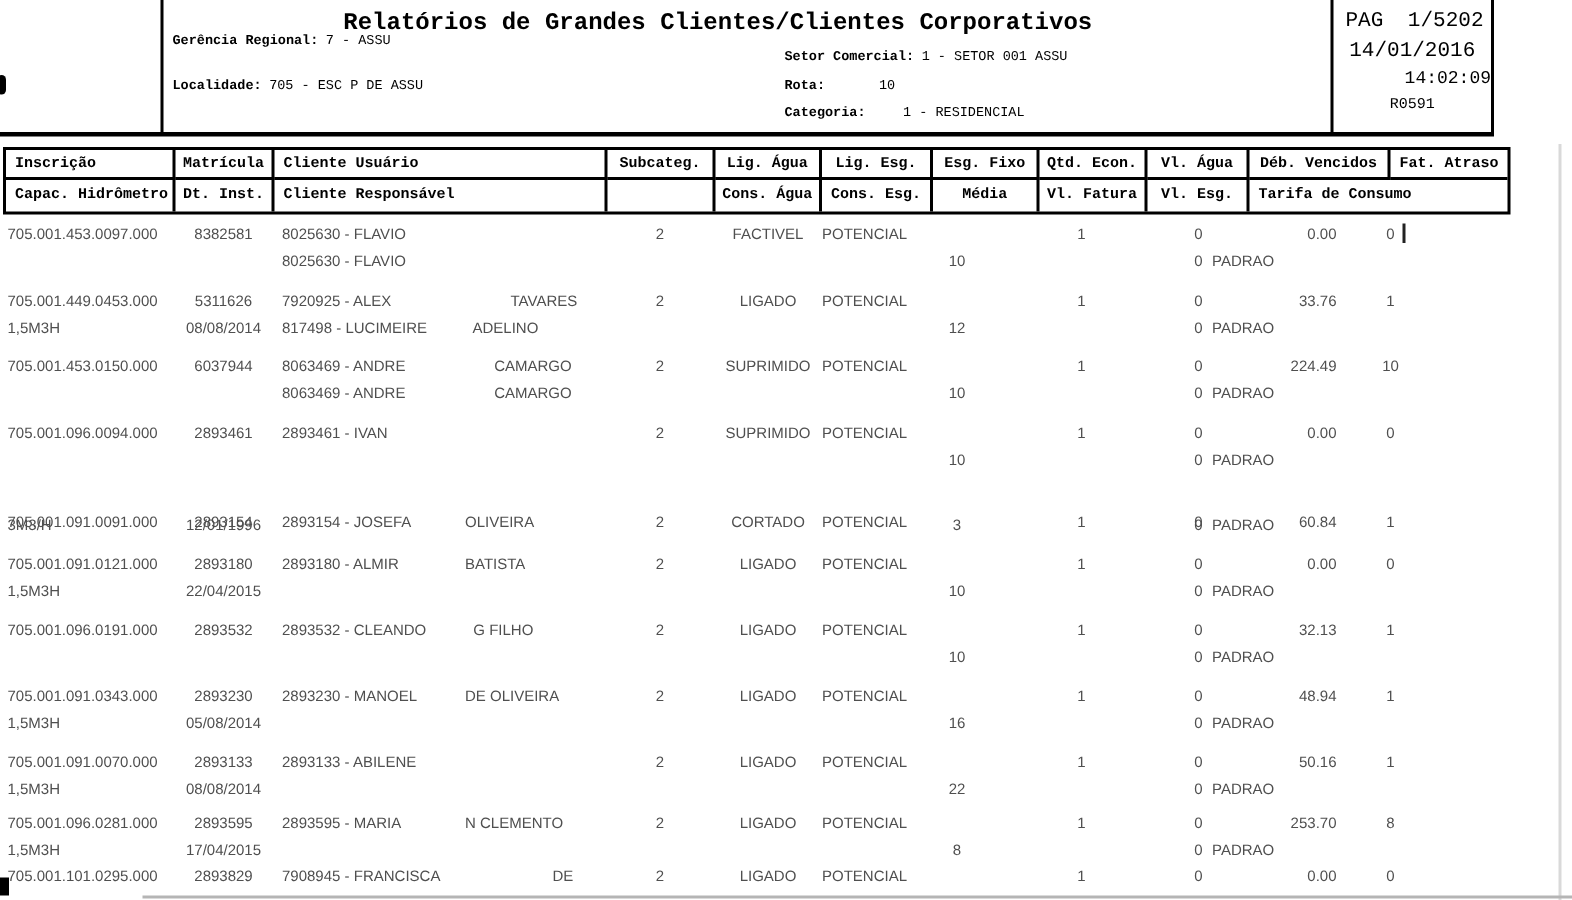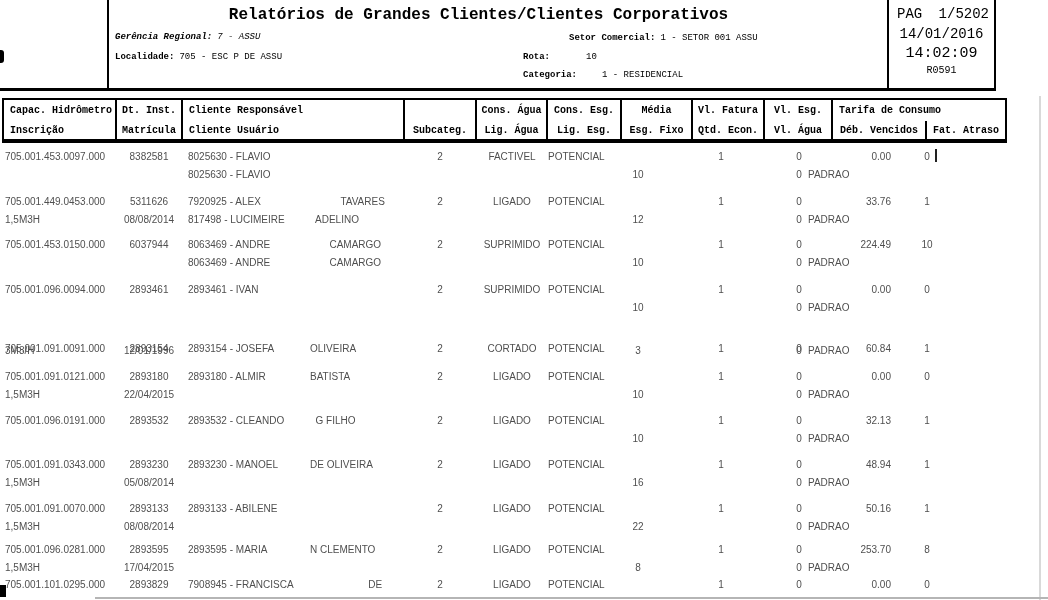--- a/index.html
+++ b/index.html
@@ -5,31 +5,31 @@
   html,body{margin:0;padding:0;background:#fff;}
   body{width:1048px;height:600px;overflow:hidden;position:relative;
        font-family:"Liberation Mono",monospace;color:#000;}
   .abs{position:absolute;}
   
   .title{left:107px;top:6px;width:743px;text-align:center;
          font-size:16px;font-weight:bold;white-space:pre;}
   .meta-row{height:12px;font-size:9px;white-space:pre;display:flex;align-items:baseline;}
   .lbl{font-weight:bold;}
   .val{font-weight:normal;margin-left:5px;}
-  .ml1{left:115px;top:32px;font-style:italic;} .ml2{left:115px;top:52px;}
-  .mc1{left:523px;top:33px;margin-left:46px;} .mc2{left:523px;top:52px;text-align:right;} .mc3{left:523px;top:70px;}
+  .ml1{left:115px;top:22px;} .ml2{left:115px;top:52px;}
+  .mc1{left:523px;top:33px;} .mc2{left:523px;top:52px;text-align:right;} .mc3{left:523px;top:70px;}
   .mc2 .val{margin-left:36px;} .mc3 .val{margin-left:25px;}
   .hdr-vline{left:107px;top:0;width:2px;height:88px;background:#000;}
   .hdr-rule{left:0;top:88px;width:996px;height:3px;background:#000;}
   .pagbox-l{left:887px;top:0;width:2px;height:88px;background:#000;}
   .pagbox-r{left:994px;top:0;width:2px;height:88px;background:#000;}
   .pag-line1{left:889px;top:6px;width:105px;display:flex;justify-content:space-between;
              padding:0 5px 0 8px;box-sizing:border-box;font-size:14px;gap:11px;}
   .pag-date{left:889px;top:26px;width:105px;text-align:center;font-size:14px;}
-  .pag-time{left:889px;top:45px;width:105px;text-align:center;font-size:15px;}
+  .pag-time{left:889px;top:45px;width:105px;text-align:right;font-size:12px;}
   .pag-code{left:889px;top:65px;width:105px;text-align:center;font-size:10px;}
   
   .thead{left:2px;top:98px;width:1005px;height:45px;border:2px solid #000;
          box-sizing:border-box;background:#fff;}
   .thr{display:grid;grid-template-columns:113px 66px 222px 72px 71px 74px 71px 72px 68px 94px 78px;}
   .th{font-size:10px;font-weight:bold;white-space:nowrap;overflow:hidden;
       border-right:2px solid #000;box-sizing:border-box;display:flex;align-items:center;
       justify-content:center;}
   .th.last{border-right:none;}
   .thr1 .th{height:20px;border-bottom:2px solid #000;}
@@ -95,45 +95,45 @@
 
   <div class="abs pag-line1">
     <span>PAG</span>
     <span>1/5202</span>
   </div>
   <div class="abs pag-date">14/01/2016</div>
   <div class="abs pag-time">14:02:09</div>
   <div class="abs pag-code">R0591</div>
 
   <div class="abs thead">
-    <div class="thr thr2">
-      <div class="th al">Capac. Hidrômetro</div>
-      <div class="th">Dt. Inst.</div>
-      <div class="th al">Cliente Responsável</div>
-      <div class="th"></div>
-      <div class="th">Cons. Água</div>
-      <div class="th">Cons. Esg.</div>
-      <div class="th">Média</div>
-      <div class="th">Vl. Fatura</div>
-      <div class="th">Vl. Esg.</div>
-      <div class="th al span2 last">Tarifa de Consumo</div>
-    </div>
     <div class="thr thr1">
       <div class="th al">Inscrição</div>
       <div class="th">Matrícula</div>
       <div class="th al">Cliente Usuário</div>
       <div class="th">Subcateg.</div>
       <div class="th">Lig. Água</div>
       <div class="th">Lig. Esg.</div>
       <div class="th">Esg. Fixo</div>
       <div class="th">Qtd. Econ.</div>
       <div class="th">Vl. Água</div>
       <div class="th">Déb. Vencidos</div>
       <div class="th last">Fat. Atraso</div>
     </div>
+    <div class="thr thr2">
+      <div class="th al">Capac. Hidrômetro</div>
+      <div class="th">Dt. Inst.</div>
+      <div class="th al">Cliente Responsável</div>
+      <div class="th"></div>
+      <div class="th">Cons. Água</div>
+      <div class="th">Cons. Esg.</div>
+      <div class="th">Média</div>
+      <div class="th">Vl. Fatura</div>
+      <div class="th">Vl. Esg.</div>
+      <div class="th al span2 last">Tarifa de Consumo</div>
+    </div>
   </div>
 
   <div>
       <div class="rline" style="top: 150px;">
         <span class="f f-insc">705.001.453.0097.000</span>
         <span class="f f-matr">8382581</span>
         <span class="f f-cli">8025630 - FLAVIO</span>
         <span class="f f-sub">2</span>
         <span class="f f-liga">FACTIVEL</span>
         <span class="f f-lige">POTENCIAL</span>

